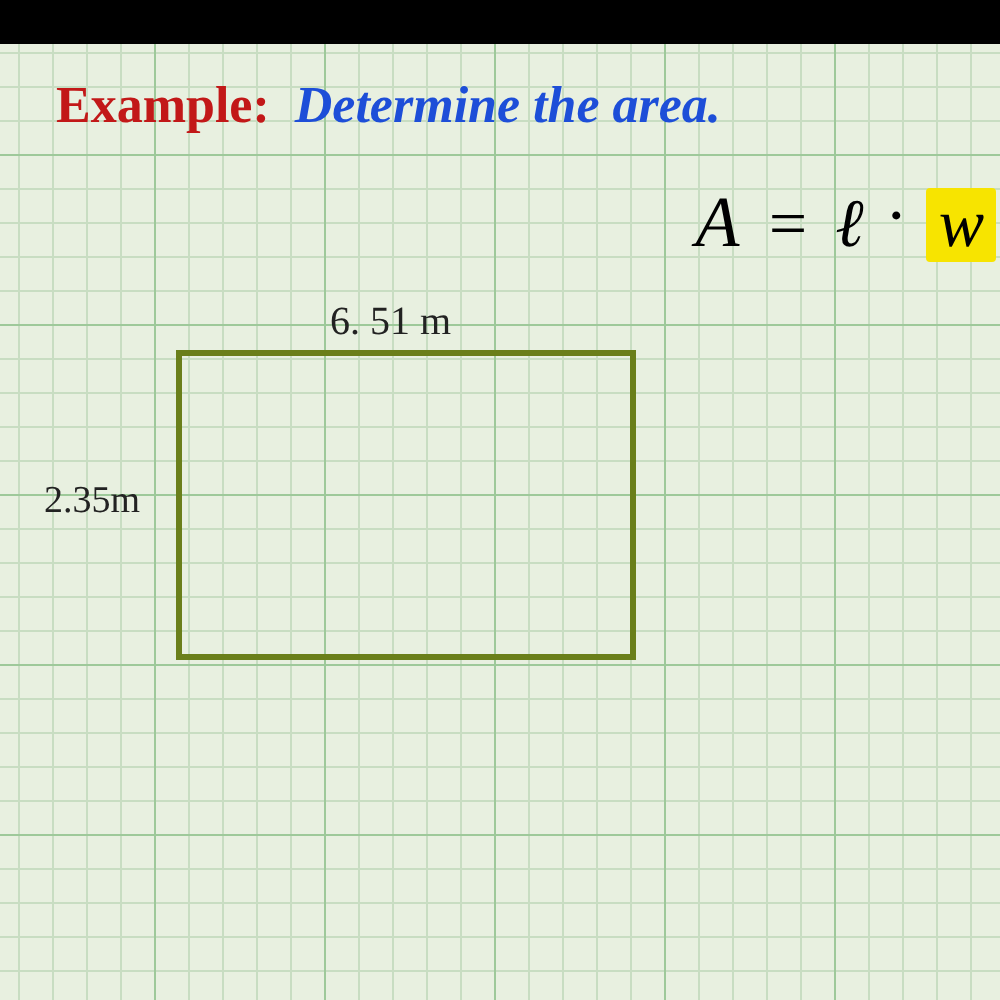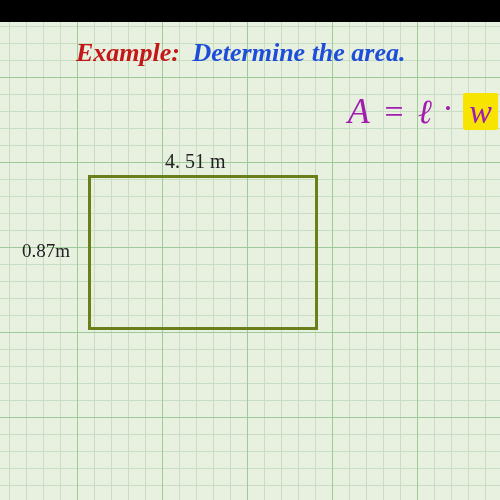--- a/index.html
+++ b/index.html
@@ -32,36 +32,34 @@
     }
     .title {
       position: absolute;
       top: 38px;
       left: 28px;
       font-size: 26px;
       font-weight: bold;
     }
     .title .example-label {
       color: #c21818;
-      font-style: italic;
-      padding-left: 48px;
     }
     .title .task-text {
       color: #1d4ed8;
       font-style: italic;
       margin-left: 6px;
     }
     .formula {
       position: absolute;
       top: 90px;
       right: 2px;
       font-family: 'Comic Sans MS', cursive;
       font-style: italic;
       font-size: 34px;
-      color: #a21caf;
+      color: #000000;
       white-space: nowrap;
     }
     .eq-a { font-size: 36px; }
     .eq-eq { margin: 0 4px; }
     .eq-l { font-size: 34px; }
     .eq-dot { margin: 0 3px; position: relative; top: -4px; }
     .eq-w {
       background: #f7e400;
       padding: 0 6px;
       border-radius: 2px;
@@ -106,18 +104,18 @@
   <span class="eq-a">A</span>
   <span class="eq-eq">=</span>
   <span class="eq-l">ℓ</span>
   <span class="eq-dot">·</span>
   <span class="eq-w">w</span>
 </div>
 
 <div class="rect"></div>
 
 <div class="width-label">
-  <span>4. 51 m</span>
+  <span>6. 51 m</span>
 </div>
 
 <div class="height-label">
-  <span>0.87m</span>
+  <span>2.35m</span>
 </div>
 
 </body></html>

